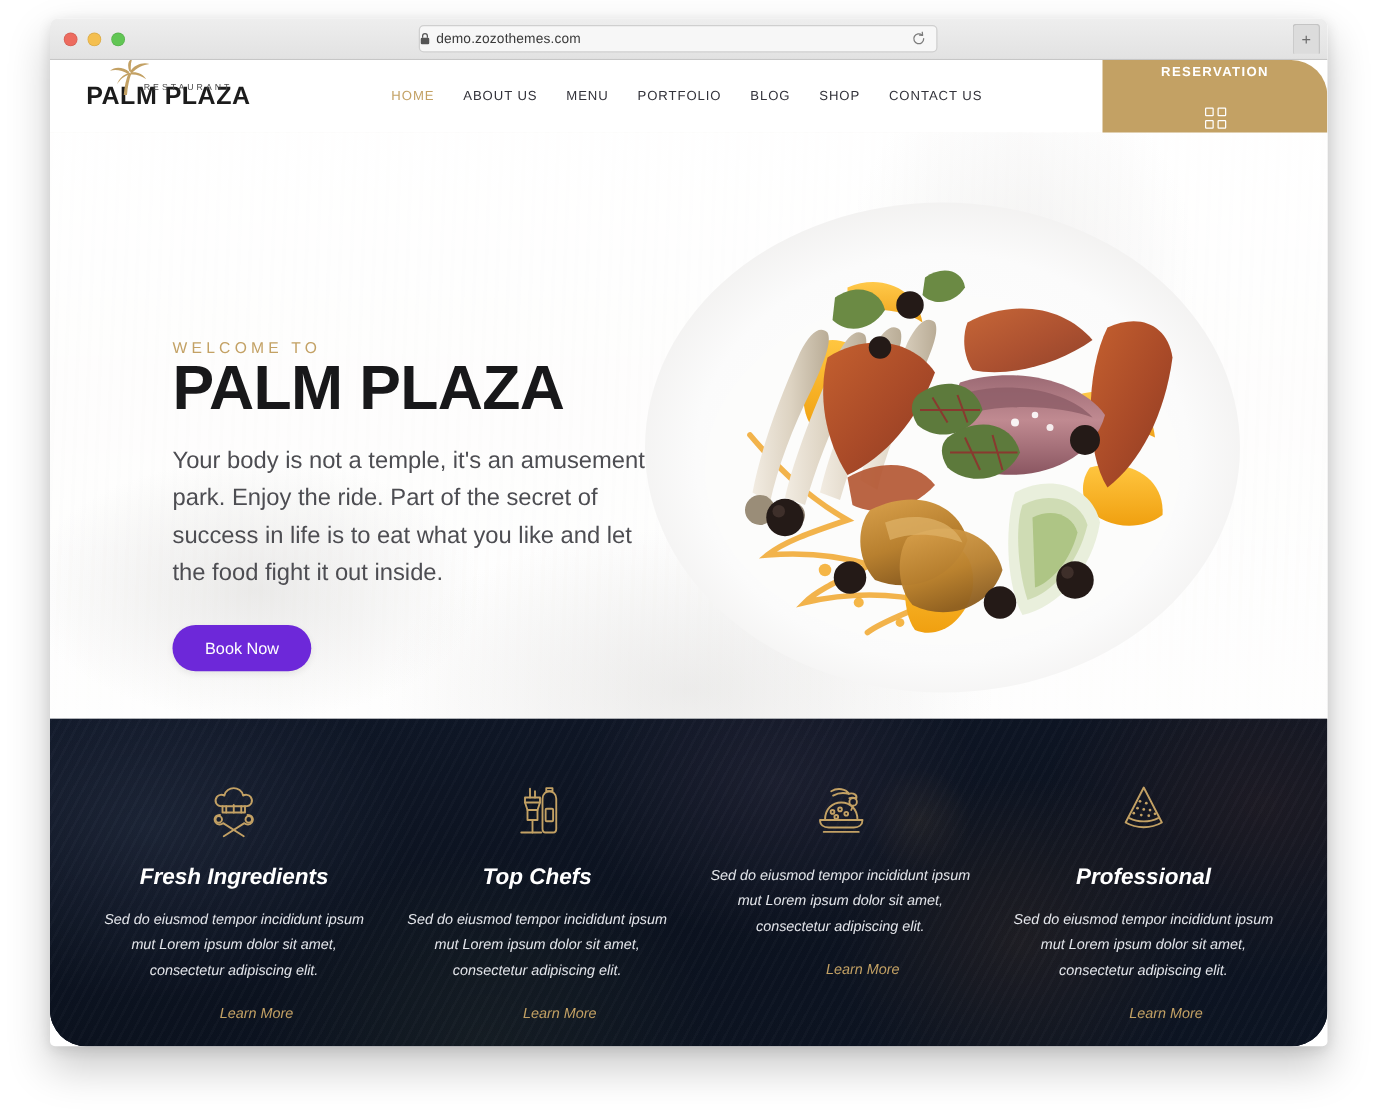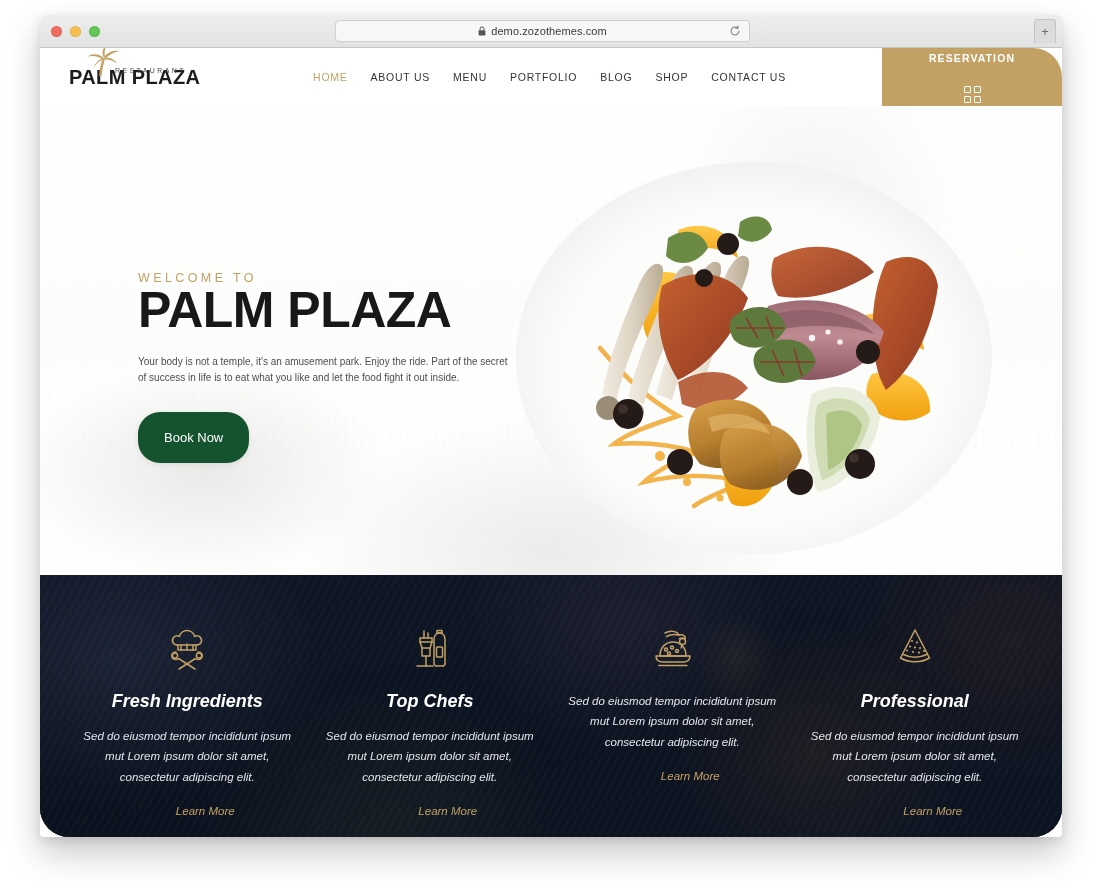--- a/index.html
+++ b/index.html
@@ -58,21 +58,21 @@
 
   .urlbar {
     position: absolute;
     left: 295px; top: 5px;
     width: 415px; height: 22px;
     background: #f7f7f7;
     border: 1px solid #cfcfcf;
     border-radius: 4px;
     display: flex;
     align-items: center;
-    justify-content: center;
+    justify-content: flex-start;
   }
   .url-inner { display: flex; align-items: center; gap: 5px; }
   .lock-icon { display: block; width: 8px; height: 10px; }
   .url-text {
     font-size: 11px;
     color: #3a3a3a;
     letter-spacing: 0.1px;
     font-family: "Liberation Sans", sans-serif;
   }
   .reload-icon {
@@ -230,33 +230,33 @@
   .hero-title {
     font-size: 50px;
     line-height: 1.02;
     font-weight: 700;
     letter-spacing: -0.5px;
     color: #18181a;
     margin-bottom: 18px;
     font-family: "Liberation Sans", sans-serif;
   }
   .hero-desc {
-    font-size: 10px;
+    font-size: 19px;
     line-height: 1.58;
     color: #4d4d52;
     max-width: 380px;
     margin-bottom: 26px;
     font-family: "Liberation Sans", sans-serif;
   }
   .book-btn {
     display: inline-block;
-    background: #14532d;
+    background: #6d28d9;
     color: #ffffff;
     font-size: 13px;
-    padding: 18px 26px;
+    padding: 11px 26px;
     border: none;
     border-radius: 22px;
     cursor: pointer;
     font-family: "Liberation Sans", sans-serif;
     box-shadow: 0 2px 6px rgba(0,0,0,0.08);
   }
 
   
   .hero-dish {
     position: absolute;

